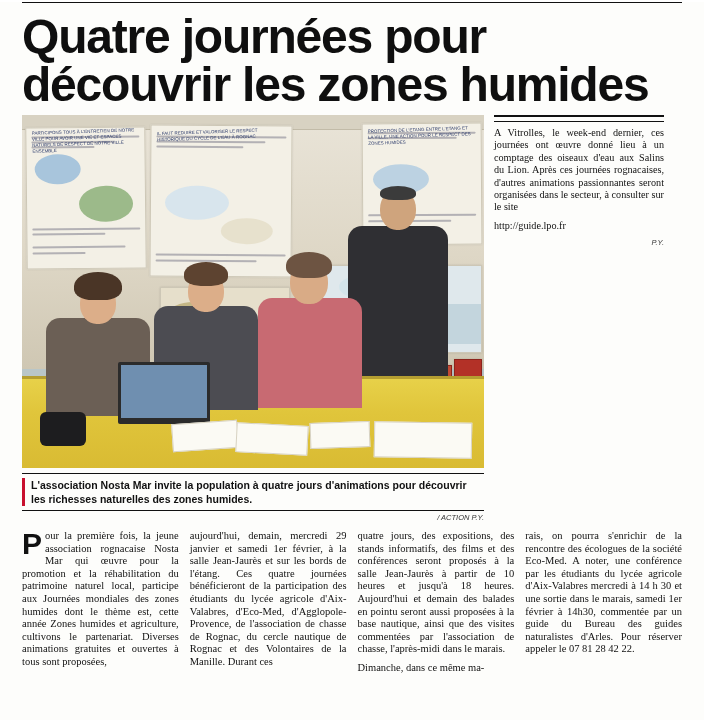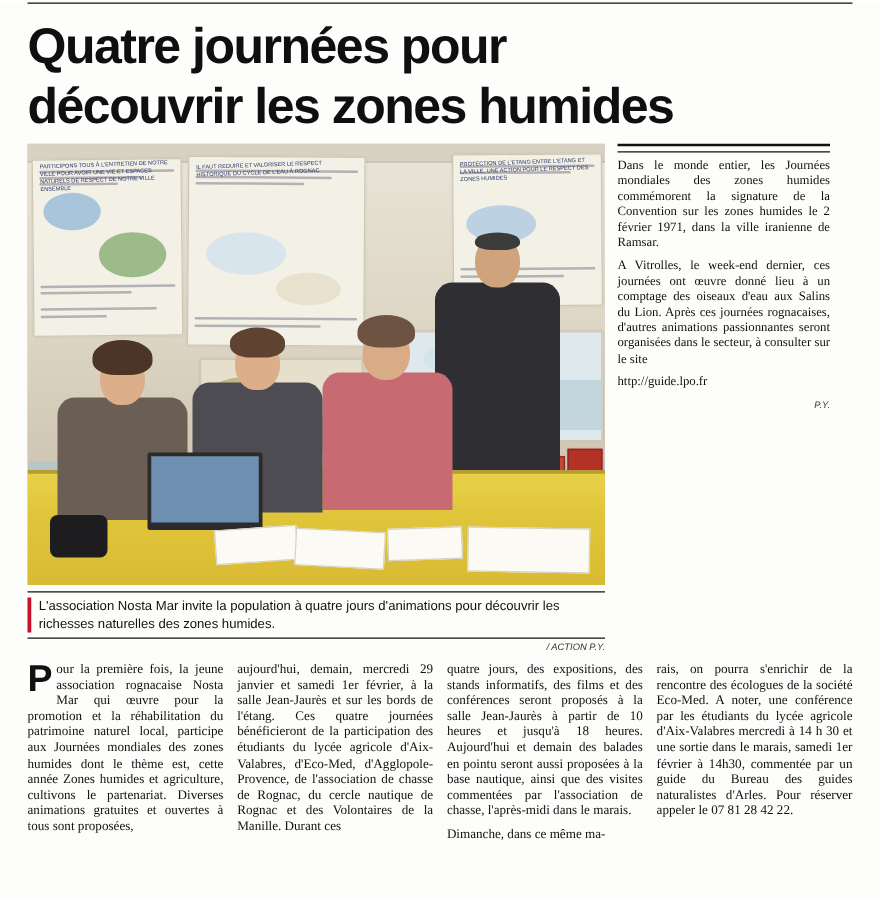--- a/index.html
+++ b/index.html
@@ -74,21 +74,21 @@
   .masthead-rule-bottom {
     margin: 2px 22px 0 22px;
     border-top: 1px solid #111;
   }
 
   
   .headline {
     margin: 10px 22px 6px 22px;
     font-family: "Liberation Sans", sans-serif;
     font-weight: bold;
-    font-size: 40px;
+    font-size: 48px;
     line-height: 48px;
     letter-spacing: -1.2px;
     color: #0f0f0f;
   }
   .headline .l1 { display: block; }
   .headline .l2 { display: block; text-align: left; }
 
   
   .content {
     margin: 6px 22px 0 22px;
@@ -192,21 +192,21 @@
     display: flex;
   }
   .cap-bar {
     width: 3px;
     background: #c8102e;
     margin-right: 6px;
     flex: none;
   }
   .caption-text {
     font-family: "Liberation Sans", sans-serif;
-    font-weight: normal;
+    font-weight: bold;
     font-size: 10.5px;
     line-height: 14px;
     color: #111;
     flex: 1;
   }
   .photo-credit {
     font-family: "Liberation Sans", sans-serif;
     font-style: italic;
     font-size: 7.5px;
     color: #333;
@@ -384,21 +384,20 @@
       <div class="caption-wrap">
         <div class="cap-bar"></div>
         <div class="caption-text">L'association Nosta Mar invite la population à quatre jours d'animations pour découvrir les richesses naturelles des zones humides.</div>
       </div>
       <div class="photo-credit">/ ACTION P.Y.</div>
     </div>
 
     <div class="right-col">
       <div class="sidebar">
         <div class="sidebar-rule"></div>
-        <p>Dans le monde entier, les Journées mondiales des zones humides commémorent la signature de la Convention sur les zones humides le 2 février 1971, dans la ville iranienne de Ramsar.</p>
         <p>A Vitrolles, le week-end dernier, ces journées ont œuvre donné lieu à un comptage des oiseaux d'eau aux Salins du Lion. Après ces journées rognacaises, d'autres animations passionnantes seront organisées dans le secteur, à consulter sur le site</p>
         <p class="link">http://guide.lpo.fr</p>
         <div class="sidebar-credit">P.Y.</div>
       </div>
     </div>
   </div>
 
   <div class="body-cols">
     <div class="bcol">
       <div class="drop-wrap">

